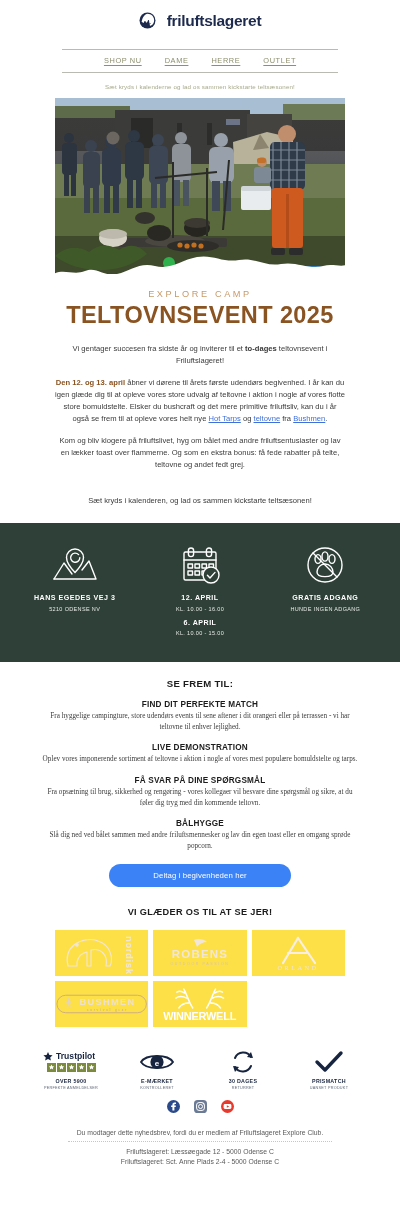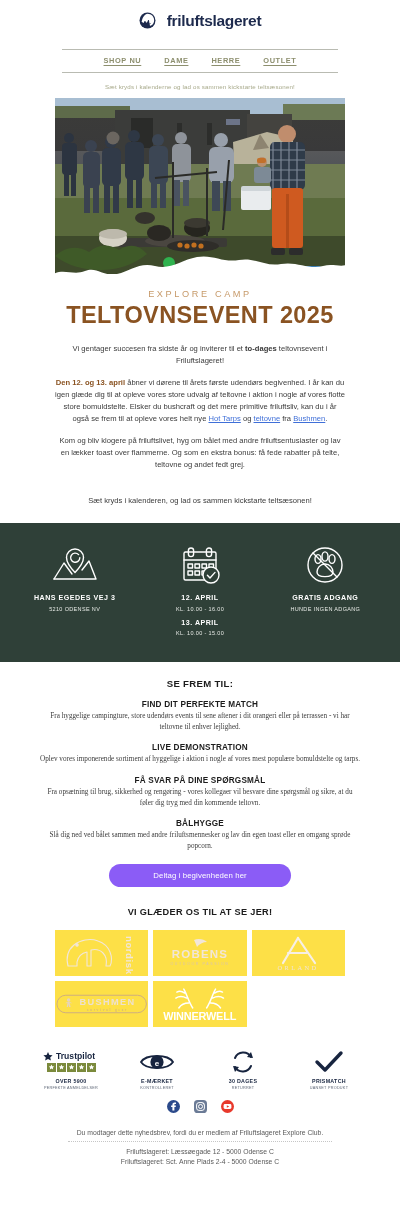--- a/index.html
+++ b/index.html
@@ -52,21 +52,21 @@
     display: flex;
     justify-content: center;
     gap: 23px;
   }
   .nav a {
     font-size: 7.4px;
     letter-spacing: 0.6px;
     color: #8d8f6e;
     text-decoration: underline;
     text-underline-offset: 2px;
-    font-weight: bold;
+    font-weight: normal;
   }
   .tagline {
     margin-top: 10px;
     font-size: 6.2px;
     color: #a7a98a;
     letter-spacing: 0.15px;
   }
 
   
   .hero-wrap {
@@ -201,21 +201,21 @@
     margin-top: 2px;
     font-family: Liberation Serif, serif;
   }
   .feat-block { margin-bottom: 10px; }
   .feat-block:last-child { margin-bottom: 0; }
 
   
   .cta-wrap { text-align: center; margin-top: 12px; }
   .cta {
     display: inline-block;
-    background: #8b5cf6;
+    background: #3b82f6;
     color: #ffffff;
     font-size: 7.8px;
     padding: 7px 44px;
     border-radius: 40px;
     border: none;
     font-family: inherit;
     cursor: pointer;
     letter-spacing: 0.1px;
   }
   .see-you {
@@ -512,21 +512,21 @@
             <rect x="11" y="26" width="4.5" height="4"></rect>
             <rect x="18" y="26" width="4.5" height="4"></rect>
             <rect x="25" y="26" width="4.5" height="4"></rect>
             <circle cx="34" cy="30" r="8" fill="#2f4038"></circle>
             <path d="M30.4 30.2 l2.6 2.8 l5 -5.6"></path>
           </g>
         </svg>
       </div>
       <div class="info-title">12. APRIL</div>
       <div class="info-sub">KL. 10.00 - 16.00</div>
-      <div class="info-title second">13. APRIL</div>
+      <div class="info-title second">6. APRIL</div>
       <div class="info-sub">KL. 10.00 - 15.00</div>
     </div>
 
     <div class="info-col">
       <div class="info-icon">
         <svg width="44" height="40" viewBox="0 0 44 40">
           <g fill="none" stroke="#ffffff" stroke-width="1.4" stroke-linejoin="round" stroke-linecap="round">
             <circle cx="22" cy="20" r="17"></circle>
             <ellipse cx="15" cy="14" rx="3" ry="4.4"></ellipse>
             <ellipse cx="22" cy="11.5" rx="3" ry="4.6"></ellipse>
@@ -544,21 +544,21 @@
 
   <div class="features">
     <div class="features-head">SE FREM TIL:</div>
 
     <div class="feat-block">
       <div class="feat-title">FIND DIT PERFEKTE MATCH</div>
       <div class="feat-desc">Fra hyggelige campingture, store udendørs events til sene aftener i dit orangeri eller på terrassen - vi har teltovne til enhver lejlighed.</div>
     </div>
     <div class="feat-block">
       <div class="feat-title">LIVE DEMONSTRATION</div>
-      <div class="feat-desc">Oplev vores imponerende sortiment af hyggelige i aktion i nogle af vores mest populære bomuldstelte og tarps.</div>
+      <div class="feat-desc">Oplev vores imponerende sortiment af teltovne i aktion i nogle af vores mest populære bomuldstelte og tarps.</div>
     </div>
     <div class="feat-block">
       <div class="feat-title">FÅ SVAR PÅ DINE SPØRGSMÅL</div>
       <div class="feat-desc">Fra opsætning til brug, sikkerhed og rengøring - vores kollegaer vil besvare dine spørgsmål og sikre, at du føler dig tryg med din kommende teltovn.</div>
     </div>
     <div class="feat-block">
       <div class="feat-title">BÅLHYGGE</div>
       <div class="feat-desc">Slå dig ned ved bålet sammen med andre friluftsmennesker og lav din egen toast eller en omgang sprøde popcorn.</div>
     </div>
   </div>

